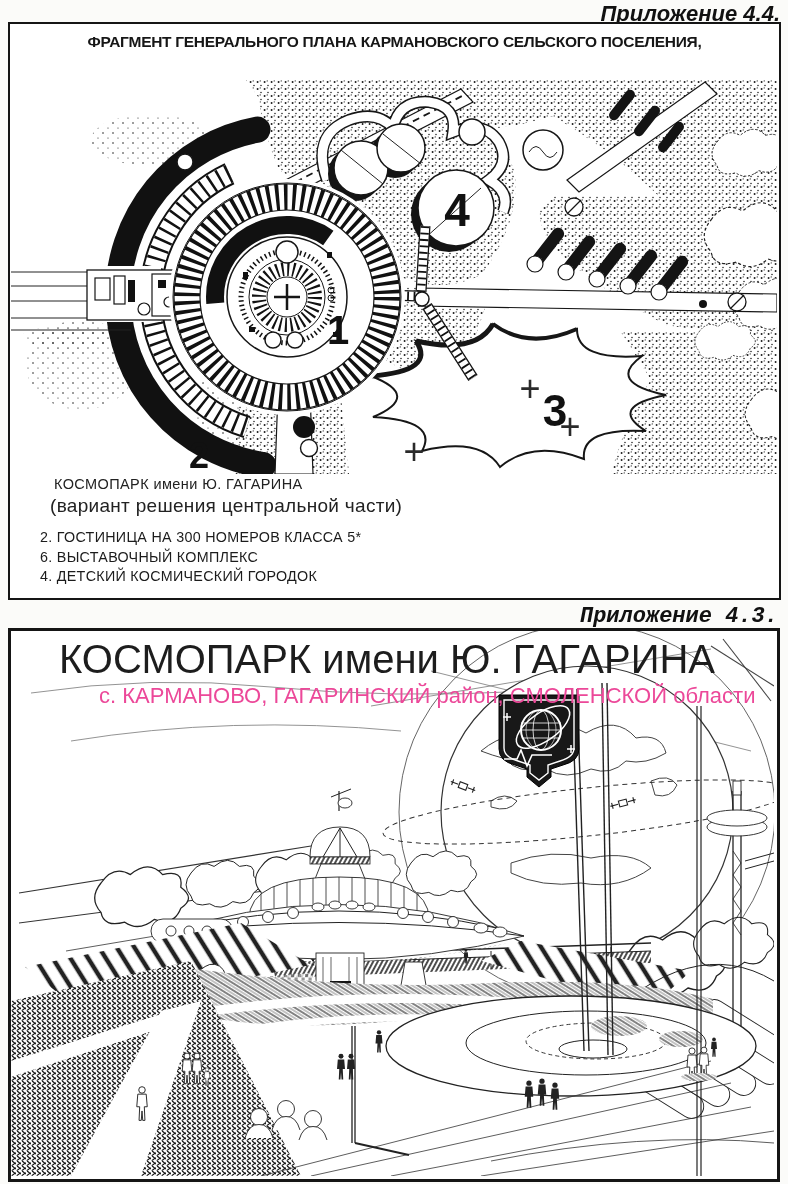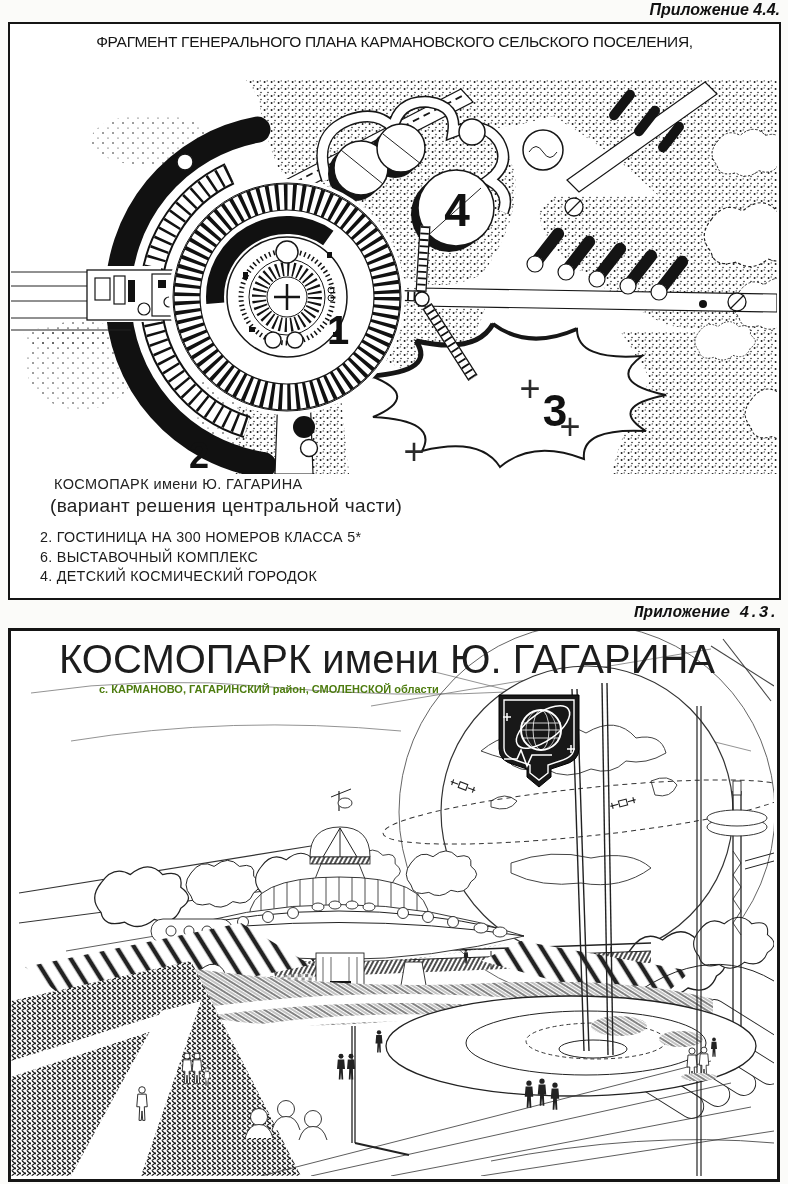--- a/index.html
+++ b/index.html
@@ -1,32 +1,32 @@
 <!DOCTYPE html>
 <html><head>
 <meta charset="utf-8">
 <style>
   html,body{margin:0;padding:0;}
   body{width:788px;height:1184px;background:#fbfbf9;overflow:hidden;
        font-family:"Liberation Sans","DejaVu Sans",sans-serif;color:#151515;}
   .page{position:relative;width:788px;height:1184px;}
-  .appendix{position:absolute;font-weight:bold;font-style:italic;font-size:16px;color:#111;}
+  .appendix{position:absolute;font-weight:bold;font-style:italic;font-size:22px;color:#111;}
   .appendix.top{top:1px;right:8px;}
   .appendix.bottom{top:604px;right:10px;font-family:Liberation Mono, monospace;}
   .box1{position:absolute;left:8px;top:22px;width:769px;height:574px;border:2.5px solid #151515;background:#fff;}
   .box2{position:absolute;left:8px;top:628px;width:766px;height:548px;border:3px solid #151515;background:#fff;}
-  .plan-title{position:absolute;left:0;top:7px;width:100%;text-align:center;font-weight:normal;
+  .plan-title{position:absolute;left:0;top:7px;width:100%;text-align:center;font-weight:bold;
               font-size:15.5px;line-height:21px;letter-spacing:-0.3px;color:#161616;}
   .plan-svg{position:absolute;left:1px;top:56px;}
   .persp-svg{position:absolute;left:0px;top:0px;}
   .caption1{position:absolute;left:44px;top:452px;font-size:14.5px;letter-spacing:0.4px;color:#222;}
   .caption2{position:absolute;left:40px;top:471px;font-size:19px;letter-spacing:0.3px;color:#222;}
   .legend{position:absolute;left:30px;top:504px;font-size:14.3px;line-height:19.5px;letter-spacing:0.3px;color:#1c1c1c;}
   .persp-title{position:absolute;left:48px;top:6px;font-size:40px;letter-spacing:0px;color:#1d1d1d;white-space:nowrap;}
-  .persp-sub{position:absolute;left:88px;top:52px;font-size:11px;font-weight:bold;color:#4d7c0f;white-space:nowrap;}
+  .persp-sub{position:absolute;left:88px;top:52px;font-size:22px;font-weight:normal;color:#ec4899;white-space:nowrap;}
   svg{display:block;}
   .num{font-weight:bold;fill:#111;text-anchor:middle;}
   .plus{font-weight:normal;fill:#2a2a2a;text-anchor:middle;}
   .ln{stroke:#222;stroke-width:1;fill:none;}
   .po{fill:#fff;stroke:#222;stroke-width:0.9;}
   .pd{fill:#222;stroke:none;}
 </style>
 </head>
 <body>
 

